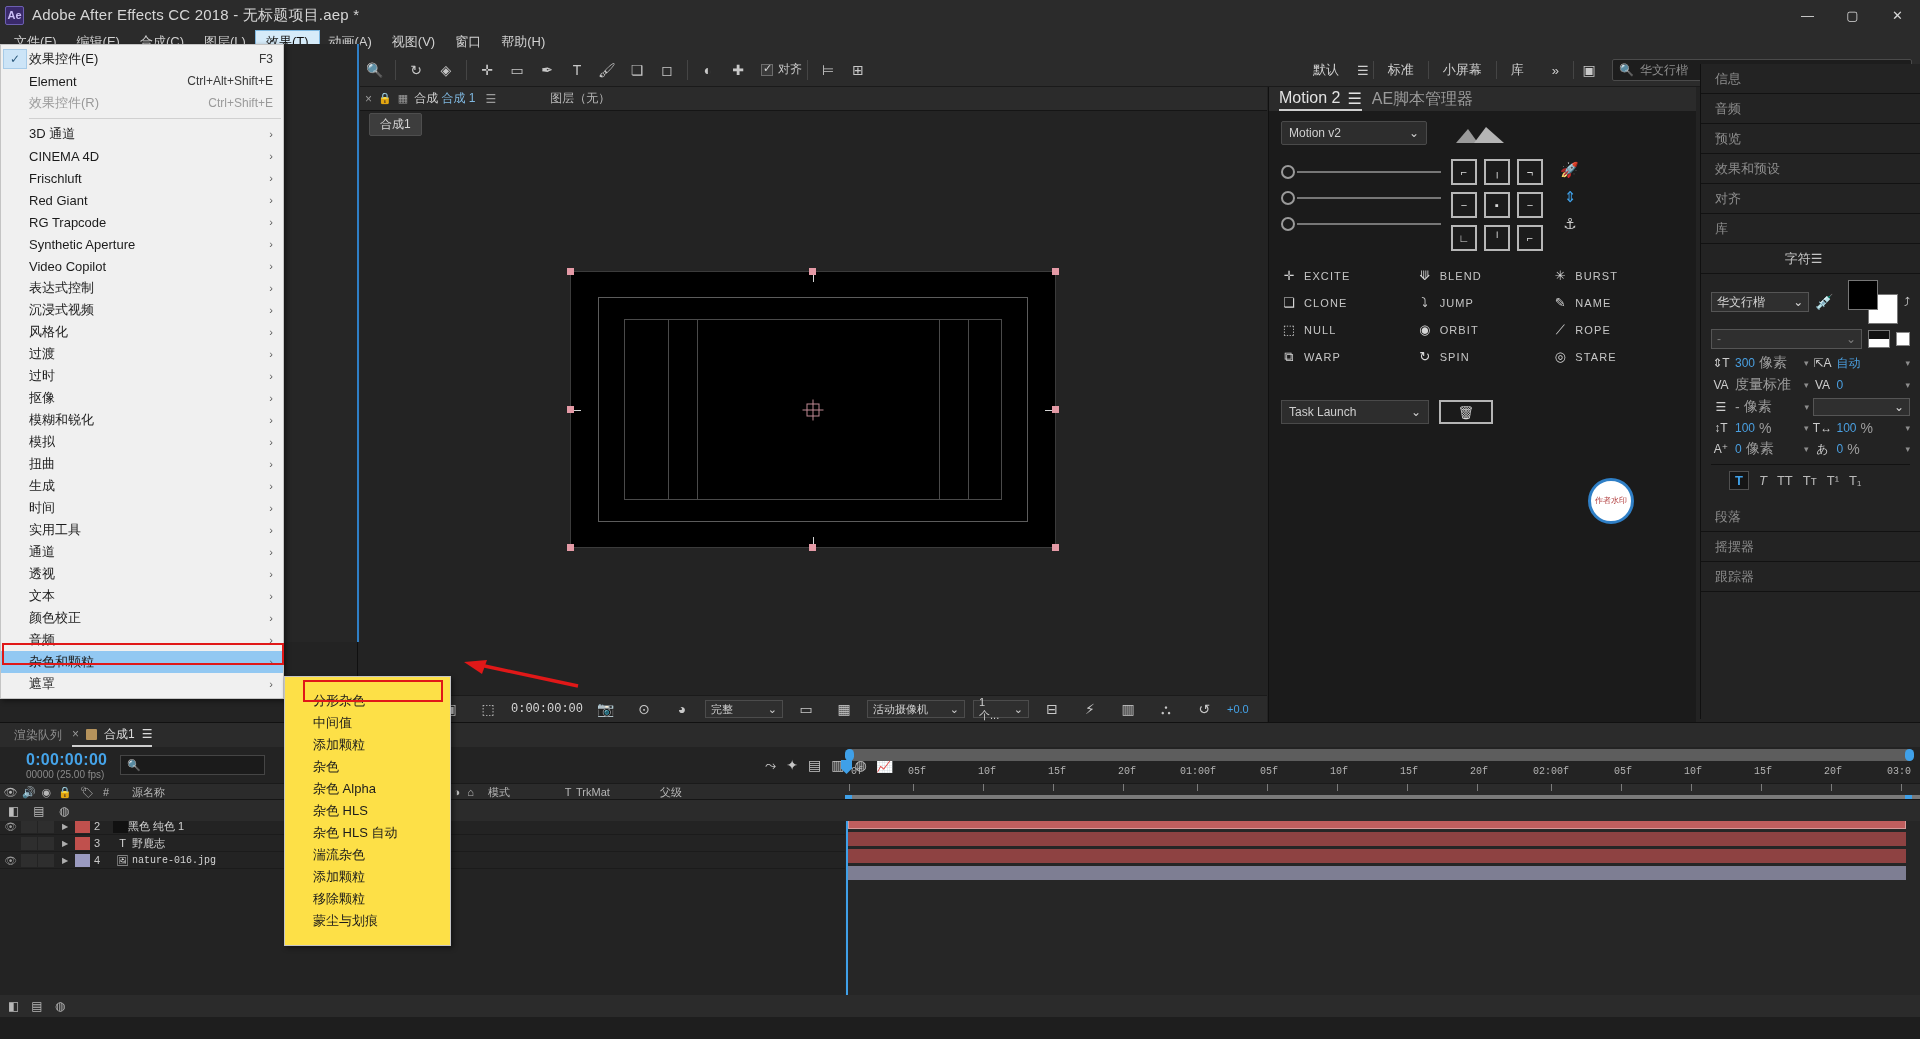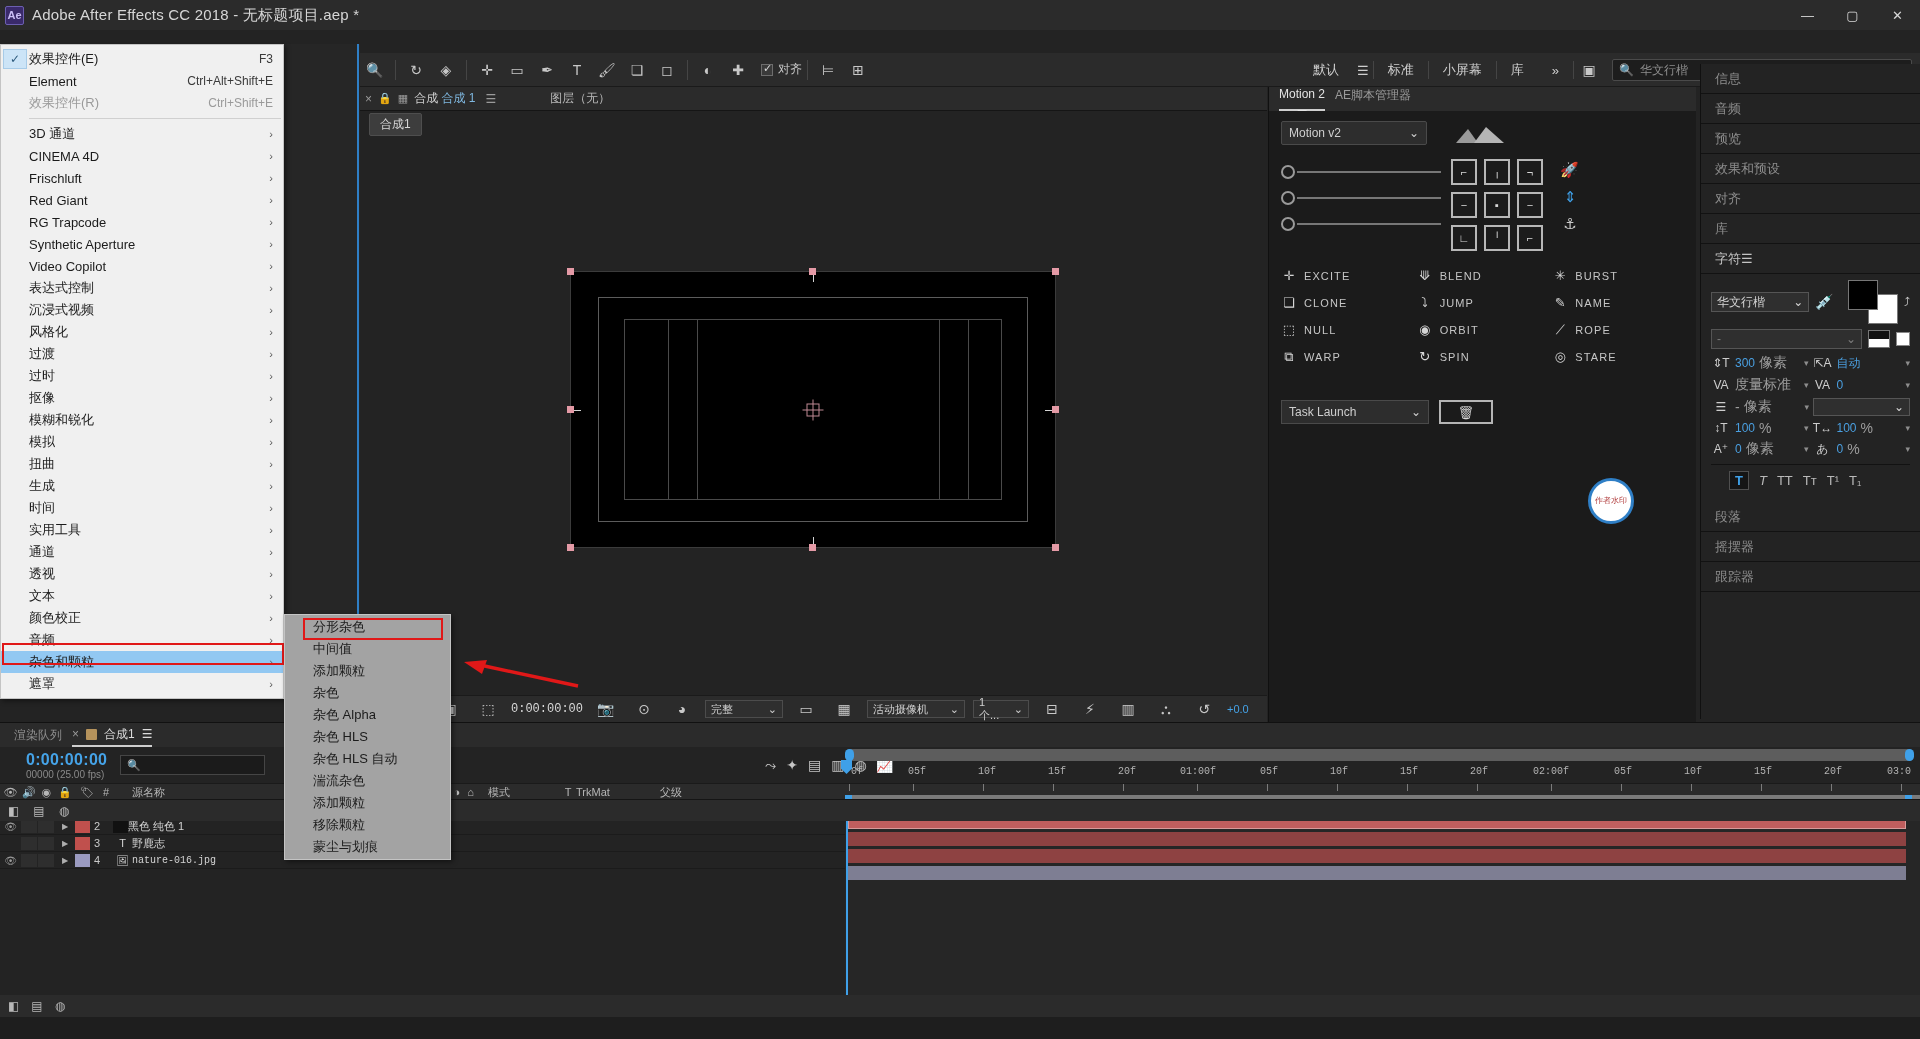--- a/index.html
+++ b/index.html
@@ -111,21 +111,21 @@
   .center-anchor::after { top:-5px; left:5px; height:21px; width:1px; }
   .handle { position: absolute; width: 7px; height: 7px; background: #e49aa6; }
   .edge-tick { position: absolute; background: #d4d4d4; }
 
   
   .scriptpanel {
     position: absolute; top: 87px; left: 1268px; width: 428px; height: 635px;
     background: #1b1b1b; border-left: 1px solid #101010;
   }
   .sp-tabs { height: 24px; background: #2b2b2b; display: flex; align-items: center; padding-left: 10px; gap: 10px; }
-  .sp-tab { font-size: 12px; color: #9b9b9b; height: 24px; display: flex; align-items: center; gap: 7px; flex-direction: column; }
+  .sp-tab { font-size: 16px; color: #9b9b9b; height: 24px; display: flex; align-items: center; gap: 7px; }
   .sp-tab.active { color: #e3e3e3; border-bottom: 2px solid #cfcfcf; }
   .sp-body { padding: 10px 12px; position: relative; height: 611px; background:#1b1b1b; }
   .sp-select {
     width: 146px; height: 24px; background: #2d2d2d; border: 1px solid #4a4a4a;
     color: #cfcfcf; font-size: 12px; display: flex; align-items: center;
     justify-content: space-between; padding: 0 7px; border-radius: 2px;
   }
   .mt-logo { position:absolute; right: 190px; top: 14px; width: 52px; height: 20px; }
   .sliders { margin-top: 14px; display: flex; gap: 6px; }
   .slider-col { width: 160px; }
@@ -165,21 +165,21 @@
 
   
   .rightstack {
     position: absolute; top: 64px; left: 1700px; width: 220px; height: 655px;
     background: #232323; border-left: 1px solid #101010;
   }
   .rs-row {
     height: 30px; display: flex; align-items: center; padding-left: 14px;
     color: #8d8d8d; font-size: 13px; border-bottom: 1px solid #121212;
   }
-  .rs-row.head { color: #c4c4c4; justify-content: flex-start; padding-right: 28px; }
+  .rs-row.head { color: #c4c4c4; justify-content: center; padding-right: 28px; }
   .char-body { padding: 6px 10px; background: #232323; }
   .cf-row { display: flex; align-items: center; gap: 6px; margin-bottom: 5px; }
   .cf-select {
     flex: 1; height: 20px; background: #2f2f2f; border: 1px solid #555;
     color: #d5d5d5; font-size: 12px; display: flex; align-items: center;
     justify-content: space-between; padding: 0 5px;
   }
   .cf-select.dim { color: #7c7c7c; }
   .swatches { position: relative; width: 58px; height: 44px; }
   .sw-black { position: absolute; left: 8px; top: 0; width: 30px; height: 30px; background: #000; border: 1px solid #777; }
@@ -319,23 +319,23 @@
   }
   .dd-sep { height: 1px; background: #d0d0d0; margin: 4px 2px 4px 28px; }
   .dd-item.hl { background: #92c8f2; }
   .dd-hl-outline {
     position: absolute; left: 1px; width: 282px; height: 22px;
     border: 2px solid #e01818; box-sizing: border-box; pointer-events: none;
   }
 
   
   .submenu {
-    position: absolute; left: 284px; top: 614px; width: 167px;
-    background: #a3a3a3; border: 1px solid #c4c4c4; z-index: 61;
-    box-shadow: 2px 2px 5px rgba(0,0,0,.45); padding: 1px 0;
+    position: absolute; left: 284px; top: 676px; width: 167px;
+    background: #fde047; border: 1px solid #c4c4c4; z-index: 61;
+    box-shadow: 2px 2px 5px rgba(0,0,0,.45); padding: 13px 0;
   }
   .sm-item { height: 22px; display: flex; align-items: center; font-size: 13px; color: #1b1b1b; padding-left: 28px; }
   .sm-hl-outline {
     position: absolute; left: 18px; top: 3px; width: 140px; height: 22px;
     border: 2px solid #e01818; box-sizing: border-box; pointer-events: none;
   }
 
   
   .red-arrow { position: absolute; left: 460px; top: 655px; z-index: 62; }
 
@@ -357,20 +357,31 @@
   <div class="titlebar">
     <div class="ae-logo">Ae</div>
     <div class="title-text">Adobe After Effects CC 2018 - 无标题项目.aep *</div>
     <div class="win-btns">
       <div class="win-btn">—</div>
       <div class="win-btn">▢</div>
       <div class="win-btn close">✕</div>
     </div>
   </div>
 
+  <div class="menubar">
+    <div class="menu-item">文件(F)</div>
+    <div class="menu-item">编辑(E)</div>
+    <div class="menu-item">合成(C)</div>
+    <div class="menu-item">图层(L)</div>
+    <div class="menu-item active">效果(T)</div>
+    <div class="menu-item">动画(A)</div>
+    <div class="menu-item">视图(V)</div>
+    <div class="menu-item">窗口</div>
+    <div class="menu-item">帮助(H)</div>
+  </div>
 
   <div class="toolbar">
     <div style="width:300px"></div>
     <div class="tool-ico">➤</div>
     <div class="tool-ico">✋</div>
     <div class="tool-ico">🔍</div>
     <div class="tool-sep"></div>
     <div class="tool-ico">↻</div>
     <div class="tool-ico">◈</div>
     <div class="tool-sep"></div>

